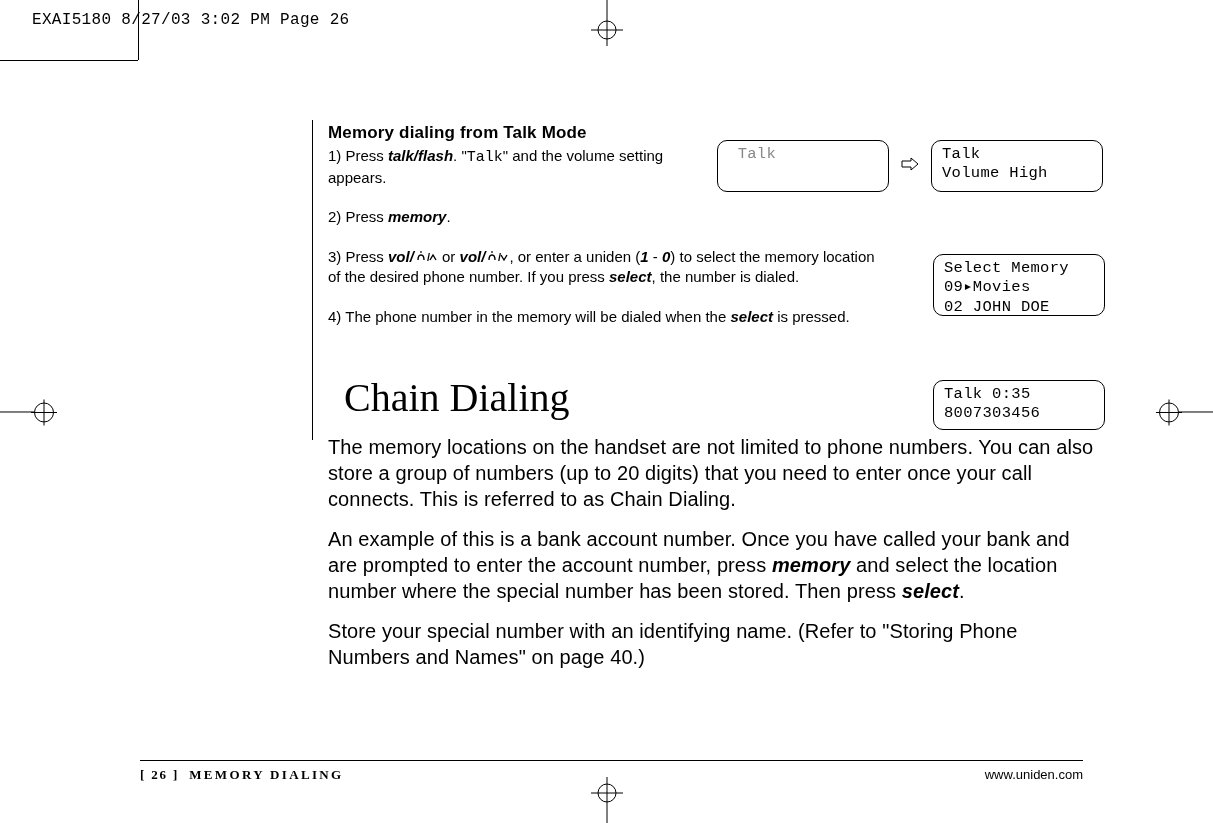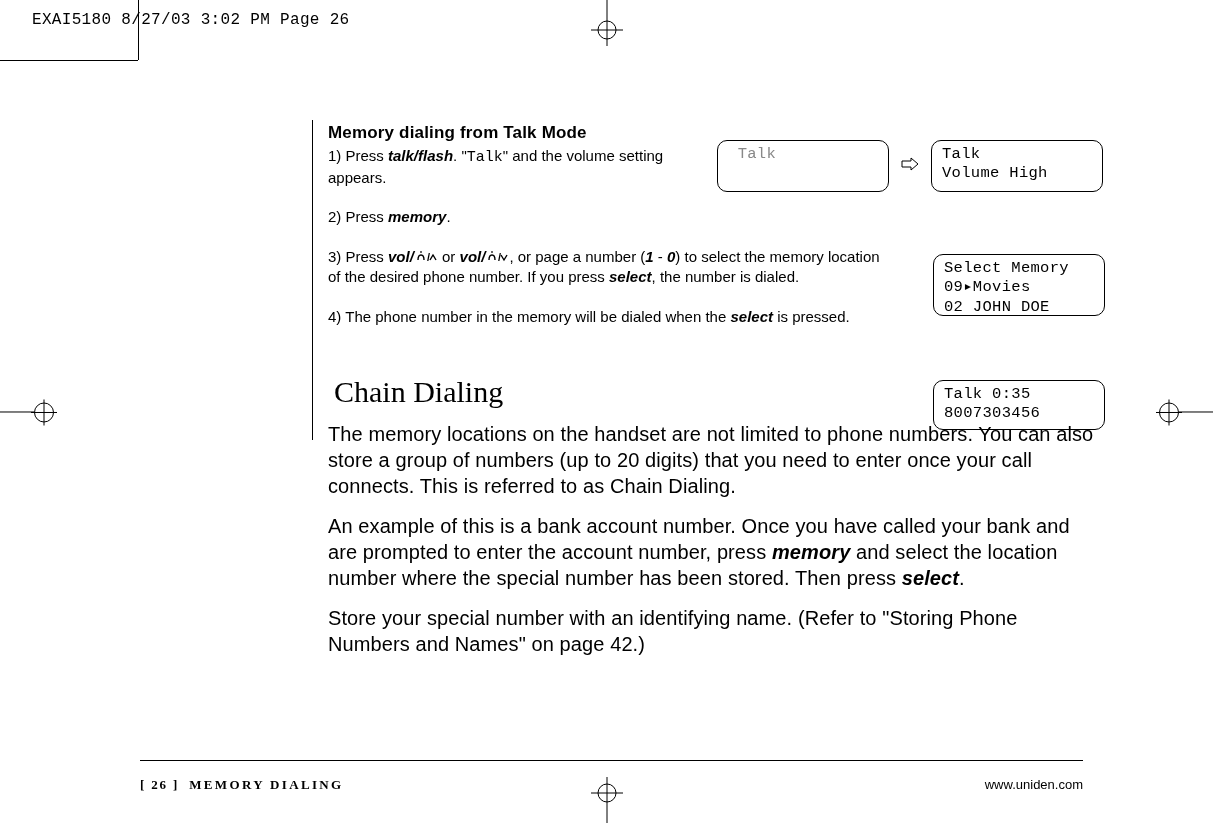--- a/index.html
+++ b/index.html
@@ -28,23 +28,23 @@
 .bi{font-weight:700;font-style:italic}
 .lcdfont{font-family:"Courier New",monospace}
 .col-text{width:560px}
 .screens{position:absolute;right:110px;top:140px;display:flex;align-items:center;gap:12px}
 .screen{width:172px;height:52px;border:1px solid #000;border-radius:10px;padding:4px 10px;box-sizing:border-box;font-family:"Courier New",monospace;font-size:15.5px;line-height:1.25;letter-spacing:.02em}
 .screen.small3{height:62px;width:172px;position:absolute;right:108px}
 .scr2{top:254px}
 .scr3{top:380px}
 .arrow{font-size:18px}
 .glow{color:#888}
-h2.section{font-family:Georgia,"Times New Roman",serif;font-weight:400;font-size:30px;margin:46px 0 10px 6px}
+h2.section{font-family:Georgia,"Times New Roman",serif;font-weight:400;font-size:40px;margin:46px 0 10px 16px}
 p.body{margin:0 0 14px 0;width:770px;font-size:20px;letter-spacing:.005em}
-.footer{position:absolute;left:140px;right:130px;top:760px;border-top:1px solid #000;padding-top:16px;display:flex;justify-content:space-between;font-size:13px}
+.footer{position:absolute;left:140px;right:130px;top:760px;border-top:1px solid #000;padding-top:6px;display:flex;justify-content:space-between;font-size:13px}
 .footer .l{font-family:Georgia,"Times New Roman",serif;letter-spacing:.14em}
 .footer .l b{letter-spacing:.18em}
 .footer .pg{font-weight:700}
 .icon{display:inline-block;vertical-align:-1px}
 </style>
 </head>
 <body>
 
 <div class="page">
 
@@ -119,37 +119,37 @@
       <span>3) Press </span><span class="bi">vol/</span><span class="icon"><svg width="24" height="12" viewBox="0 0 24 12">
             <path d="M4 9 Q4 4 7 4 Q10 4 10 9" fill="none" stroke="#000" stroke-width="1.4"></path>
             <line x1="7" y1="2" x2="7" y2="0" stroke="#000" stroke-width="1.2"></line>
             <text x="13" y="10" font-size="11" font-weight="700">/</text>
             <path d="M19 9 L22 4 L25 9" transform="translate(-3,0)" fill="none" stroke="#000" stroke-width="1.4"></path>
           </svg></span><span> or </span><span class="bi">vol/</span><span class="icon"><svg width="24" height="12" viewBox="0 0 24 12">
             <path d="M4 9 Q4 4 7 4 Q10 4 10 9" fill="none" stroke="#000" stroke-width="1.4"></path>
             <line x1="7" y1="2" x2="7" y2="0" stroke="#000" stroke-width="1.2"></line>
             <text x="13" y="10" font-size="11" font-weight="700">/</text>
             <path d="M16 4 L19 9 L22 4" fill="none" stroke="#000" stroke-width="1.4"></path>
-          </svg></span><span>, or page a number (</span><span class="bi">1</span><span> - </span><span class="bi">0</span><span>) to select the memory location of the desired phone number. If you press </span><span class="bi">select</span><span>, the number is dialed.</span>
+          </svg></span><span>, or enter a uniden (</span><span class="bi">1</span><span> - </span><span class="bi">0</span><span>) to select the memory location of the desired phone number. If you press </span><span class="bi">select</span><span>, the number is dialed.</span>
     </div>
 
     <div class="step" style="width:560px">
       <span>4) The phone number in the memory will be dialed when the </span><span class="bi">select</span><span> is pressed.</span>
     </div>
 
 
     <h2 class="section">Chain Dialing</h2>
 
     <p class="body">The memory locations on the handset are not limited to phone numbers. You can also store a group of numbers (up to 20 digits) that you need to enter once your call connects. This is referred to as Chain Dialing.</p>
 
     <p class="body">
       <span>An example of this is a bank account number. Once you have called your bank and are prompted to enter the account number, press </span><span class="bi">memory</span><span> and select the location number where the special number has been stored. Then press </span><span class="bi">select</span><span>.</span>
     </p>
 
-    <p class="body">Store your special number with an identifying name. (Refer to "Storing Phone Numbers and Names" on page 42.)</p>
+    <p class="body">Store your special number with an identifying name. (Refer to "Storing Phone Numbers and Names" on page 40.)</p>
   </div>
 
   <div class="footer">
     <div class="l">
       <span class="pg">[ 26 ]</span>&nbsp;&nbsp;<b>MEMORY DIALING</b>
     </div>
     <div>www.uniden.com</div>
   </div>
 
 </div>

